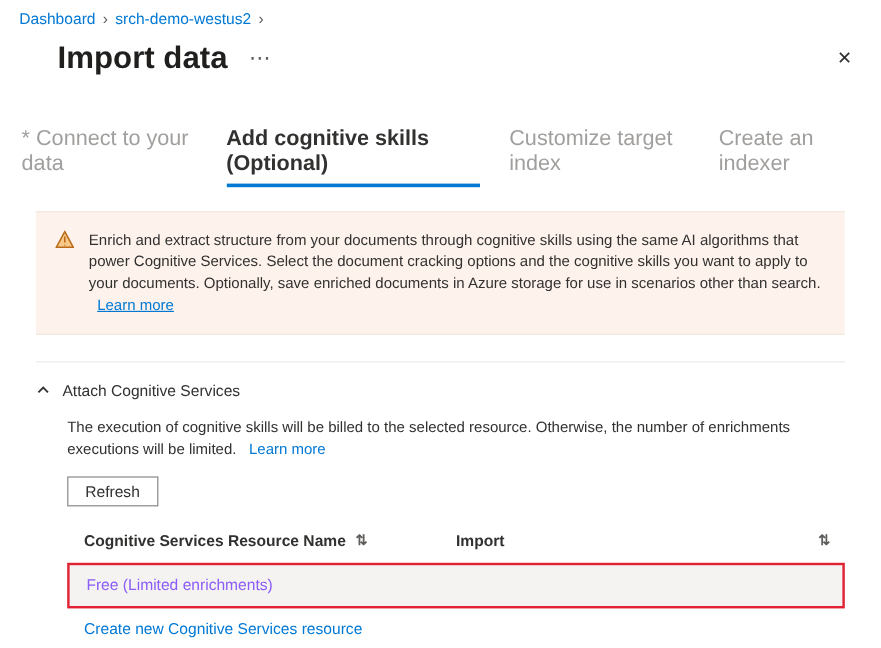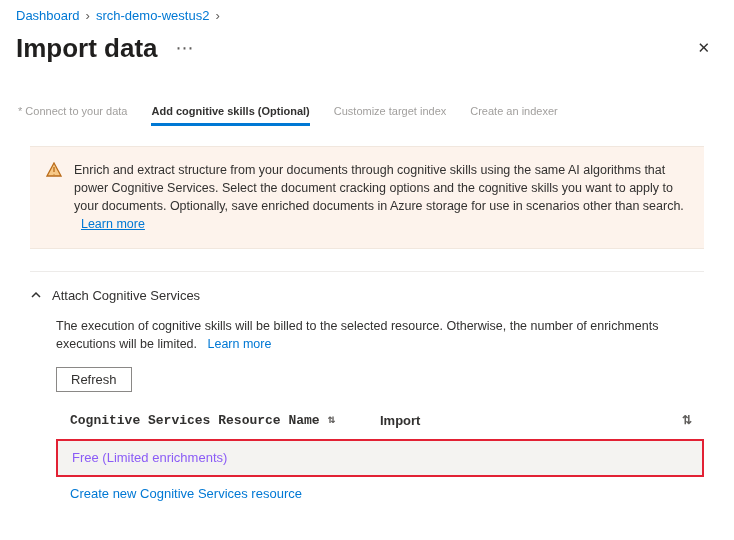--- a/index.html
+++ b/index.html
@@ -27,20 +27,21 @@
       color: #0078d4;
       cursor: pointer;
     }
     .breadcrumb-sep {
       color: #605e5c;
     }
     .title-row {
       display: flex;
       align-items: center;
       padding: 4px 16px 16px 16px;
+      margin-left: 32px;
     }
     .page-title {
       font-size: 26px;
       font-weight: 600;
       color: #201f1e;
     }
     .title-more {
       margin-left: 18px;
       color: #605e5c;
       font-size: 18px;
@@ -52,21 +53,21 @@
       font-size: 15px;
       color: #323130;
       cursor: pointer;
       padding: 8px;
     }
     .tabs {
       display: flex;
       gap: 24px;
       padding: 24px 18px 0 18px;
       border-bottom: none;
-      font-size: 11px;
+      font-size: 18px;
     }
     .tab {
       padding-bottom: 6px;
       cursor: pointer;
       color: #a19f9d;
     }
     .tab.dimmed::before {
       content: "* ";
       color: #a19f9d;
     }
@@ -158,21 +159,20 @@
       padding: 6px 14px;
       font-size: 13px;
       font-weight: 600;
       color: #323130;
     }
     .col-name {
       flex: 1;
       display: flex;
       align-items: center;
       gap: 8px;
-      font-family: Liberation Mono, monospace;
     }
     .col-region {
       flex: 1;
       display: flex;
       align-items: center;
       gap: 8px;
     }
     .sort-icon {
       font-size: 12px;
       color: #605e5c;

